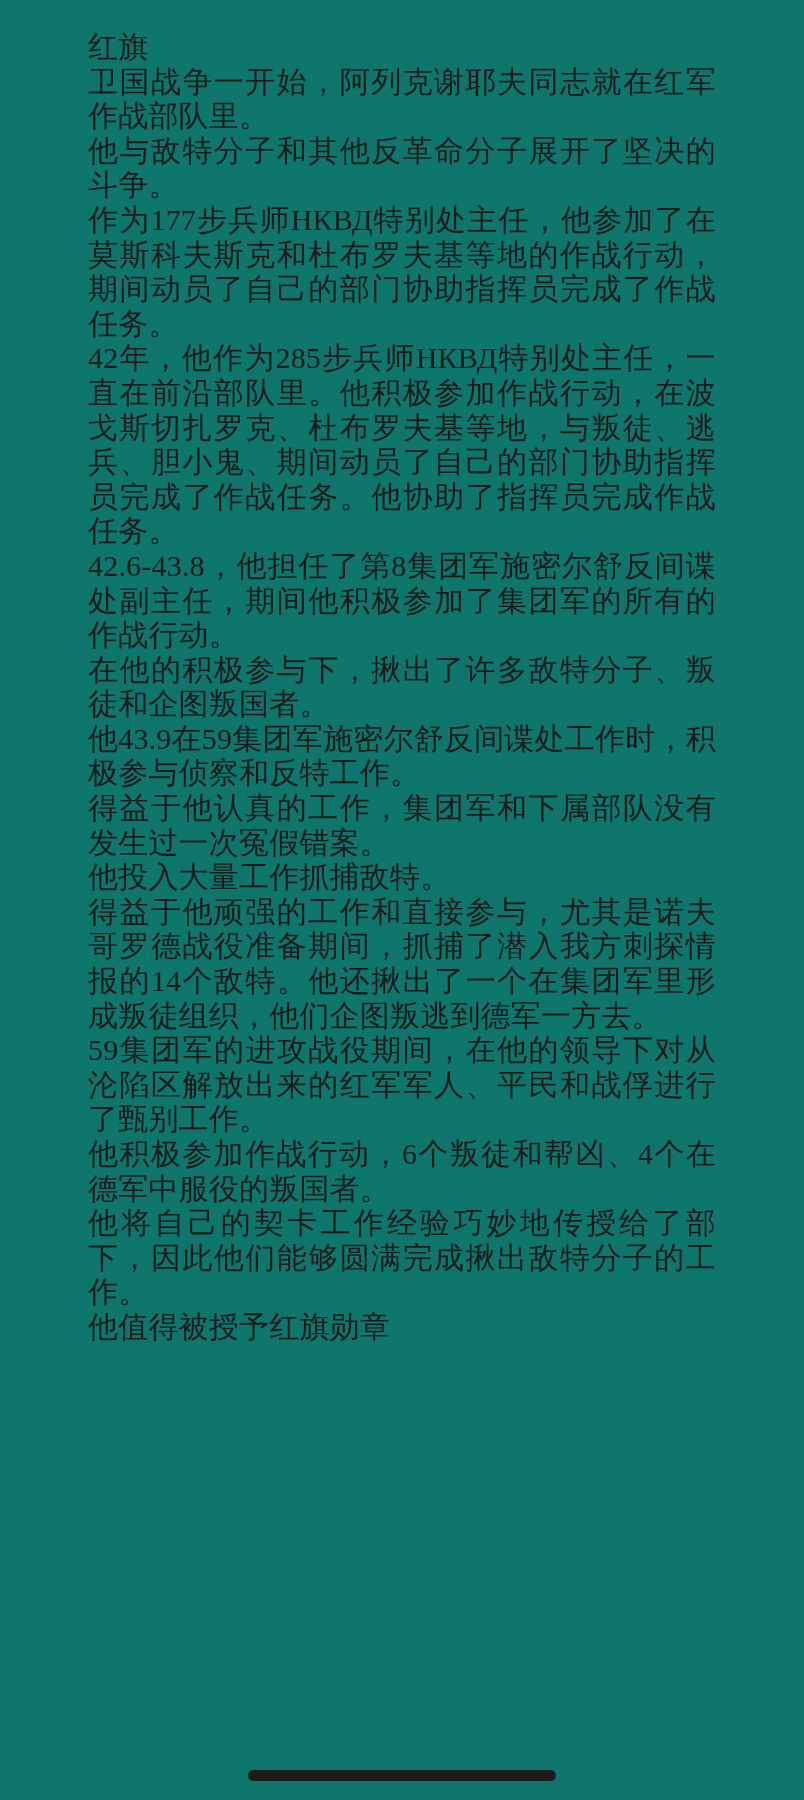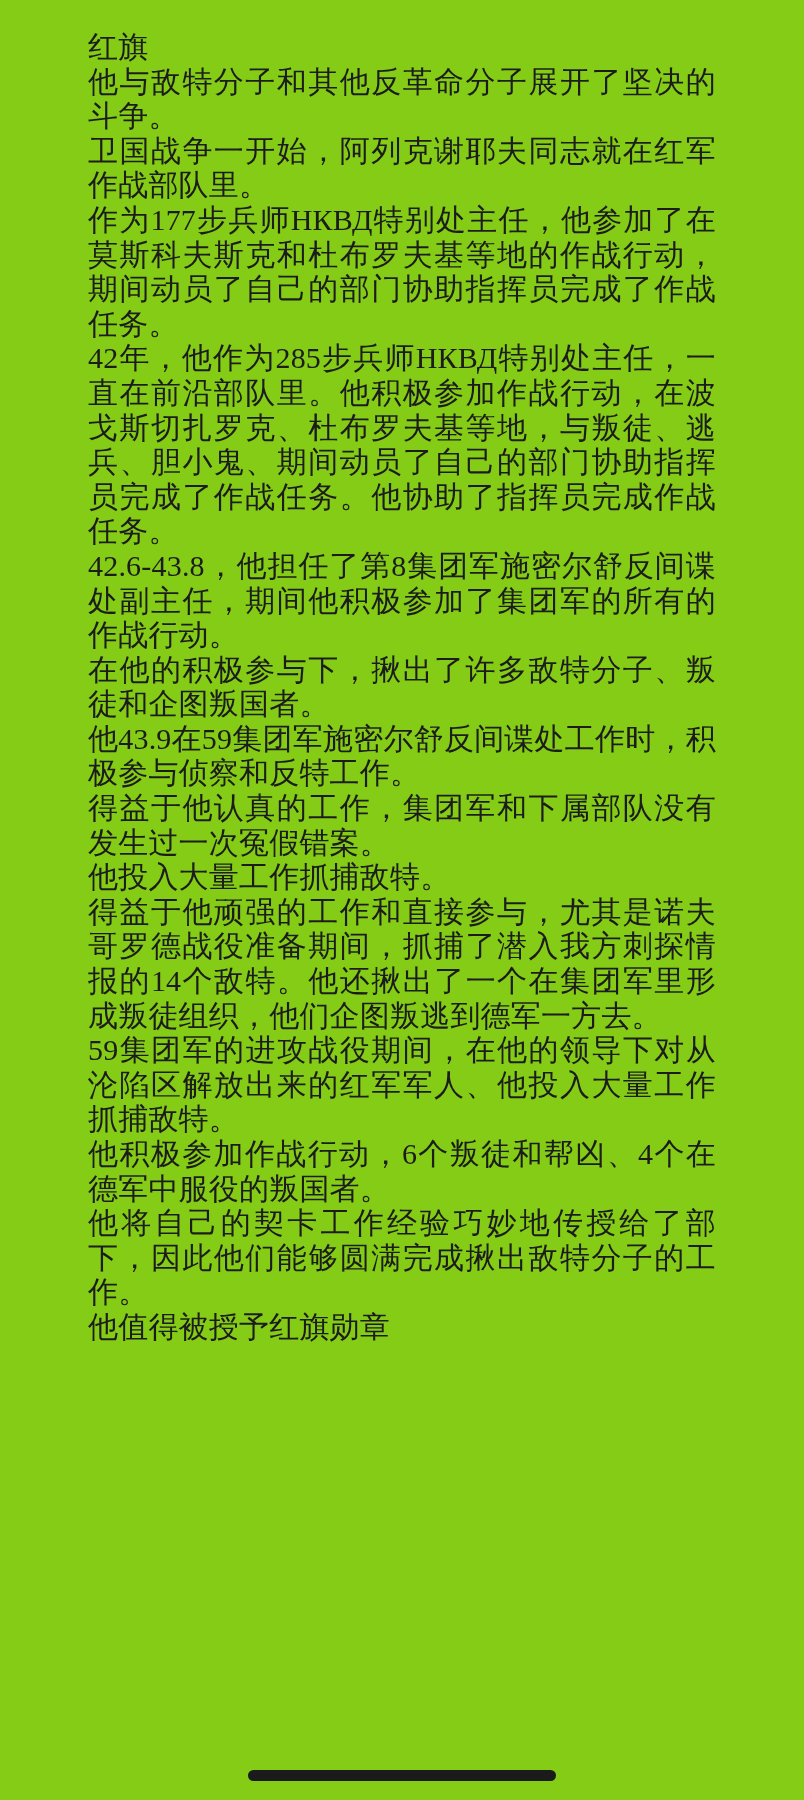--- a/index.html
+++ b/index.html
@@ -13,21 +13,21 @@
     overflow: hidden;
     font-family: "Liberation Serif", serif;
     color: #1c1c1c;
   }
   .page {
     position: relative;
     box-sizing: border-box;
     width: 804px;
     height: 1800px;
     padding: 30px 88px 0 88px;
-    background: #84cc16;
+    background: #0f766e;
   }
   .doc p {
     margin: 0;
     padding: 0;
     font-size: 30px;
     line-height: 34.6px;
     text-align: justify;
     text-justify: inter-ideograph;
     letter-spacing: 0.2px;
   }
@@ -40,29 +40,29 @@
     border-radius: 6px;
     background: #1b1b1b;
   }
 </style>
 </head>
 <body>
 
 <div class="page">
   <div class="doc">
     <p>红旗</p>
+    <p>卫国战争一开始，阿列克谢耶夫同志就在红军作战部队里。</p>
     <p>他与敌特分子和其他反革命分子展开了坚决的斗争。</p>
-    <p>卫国战争一开始，阿列克谢耶夫同志就在红军作战部队里。</p>
     <p>作为177步兵师НКВД特别处主任，他参加了在莫斯科夫斯克和杜布罗夫基等地的作战行动，期间动员了自己的部门协助指挥员完成了作战任务。</p>
     <p>42年，他作为285步兵师НКВД特别处主任，一直在前沿部队里。他积极参加作战行动，在波戈斯切扎罗克、杜布罗夫基等地，与叛徒、逃兵、胆小鬼、期间动员了自己的部门协助指挥员完成了作战任务。他协助了指挥员完成作战任务。</p>
     <p>42.6-43.8，他担任了第8集团军施密尔舒反间谍处副主任，期间他积极参加了集团军的所有的作战行动。</p>
     <p>在他的积极参与下，揪出了许多敌特分子、叛徒和企图叛国者。</p>
     <p>他43.9在59集团军施密尔舒反间谍处工作时，积极参与侦察和反特工作。</p>
     <p>得益于他认真的工作，集团军和下属部队没有发生过一次冤假错案。</p>
     <p>他投入大量工作抓捕敌特。</p>
     <p>得益于他顽强的工作和直接参与，尤其是诺夫哥罗德战役准备期间，抓捕了潜入我方刺探情报的14个敌特。他还揪出了一个在集团军里形成叛徒组织，他们企图叛逃到德军一方去。</p>
-    <p>59集团军的进攻战役期间，在他的领导下对从沦陷区解放出来的红军军人、他投入大量工作抓捕敌特。</p>
+    <p>59集团军的进攻战役期间，在他的领导下对从沦陷区解放出来的红军军人、平民和战俘进行了甄别工作。</p>
     <p>他积极参加作战行动，6个叛徒和帮凶、4个在德军中服役的叛国者。</p>
     <p>他将自己的契卡工作经验巧妙地传授给了部下，因此他们能够圆满完成揪出敌特分子的工作。</p>
     <p>他值得被授予红旗勋章</p>
   </div>
   <div class="redaction-bar"></div>
 </div>
 
 </body></html>

